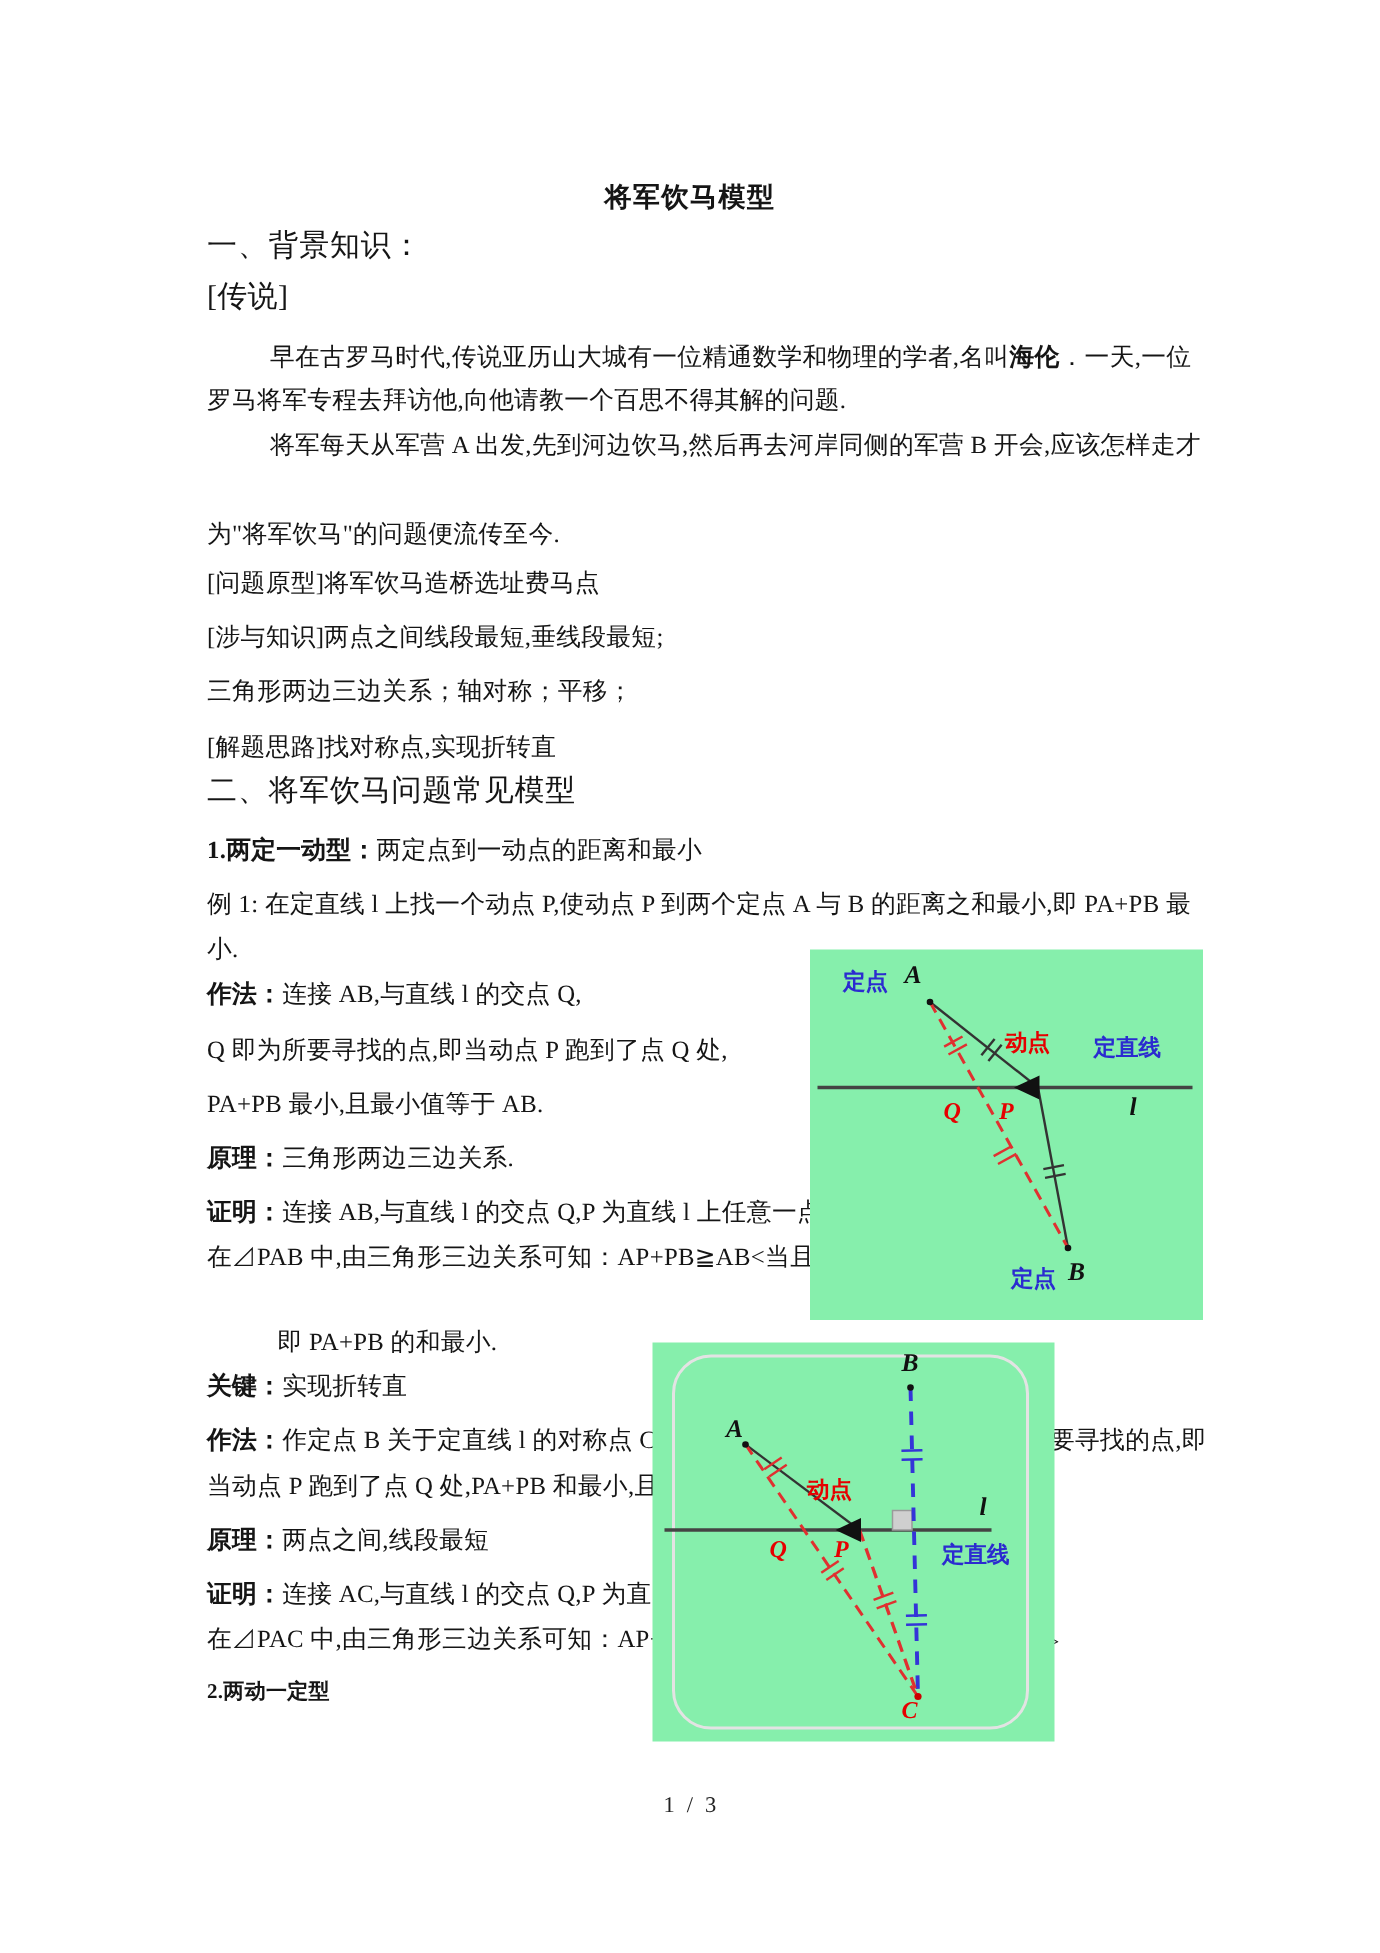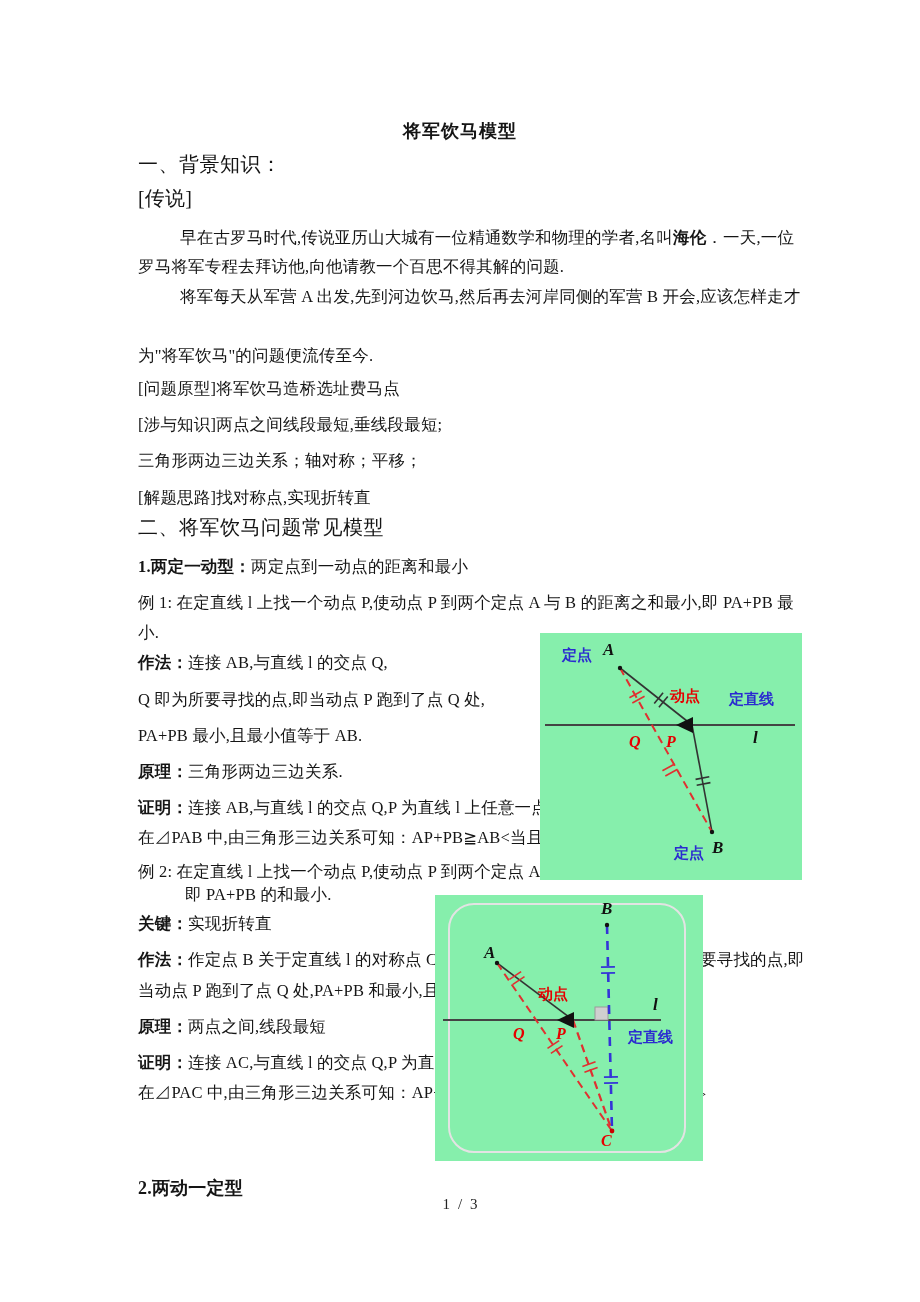--- a/index.html
+++ b/index.html
@@ -48,33 +48,32 @@
   <div class="ln" style="top:591px">例 1: 在定直线 l 上找一个动点 P,使动点 P 到两个定点 A 与 B 的距离之和最小,即 PA+PB 最</div>
   <div class="ln" style="top:621px">小.</div>
 
   <div class="ln" style="top:651px"><span class="b">作法：</span><span>连接 AB,与直线 l 的交点 Q,</span></div>
   <div class="ln" style="top:688px">Q 即为所要寻找的点,即当动点 P 跑到了点 Q 处,</div>
   <div class="ln" style="top:724px">PA+PB 最小,且最小值等于 AB.</div>
   <div class="ln" style="top:760px"><span class="b">原理：</span><span>三角形两边三边关系.</span></div>
   <div class="ln" style="top:796px"><span class="b">证明：</span><span>连接 AB,与直线 l 的交点 Q,P 为直线 l 上任意一点</span></div>
   <div class="ln" style="top:826px">在⊿PAB 中,由三角形三边关系可知：AP+PB≧AB&lt;当且仅</div>
 
-  <div class="ln" style="top:860px">例 2: 在定直线 l 上找一个动点 P,使动点 P 到两个定点 A</div>
   <div class="ln" style="top:883px;left:185px">即 PA+PB 的和最小.</div>
 
   <div class="ln" style="top:912px"><span class="b">关键：</span><span>实现折转直</span></div>
   <div class="ln" style="top:948px"><span class="b">作法：</span><span>作定点 B 关于定直线 l 的对称点 C,</span></div>
   <div class="ln" style="top:948px;left:700px">要寻找的点,即</div>
   <div class="ln" style="top:979px">当动点 P 跑到了点 Q 处,PA+PB 和最小,且</div>
   <div class="ln" style="top:1015px"><span class="b">原理：</span><span>两点之间,线段最短</span></div>
   <div class="ln" style="top:1051px"><span class="b">证明：</span><span>连接 AC,与直线 l 的交点 Q,P 为直</span></div>
   <div class="ln" style="top:1081px">在⊿PAC 中,由三角形三边关系可知：AP+</div>
   <div class="ln" style="top:1083px;left:697px">&gt;</div>
 
-  <div class="ln b" style="top:1177px;font-size:18px">2.两动一定型</div>
+  <div class="ln b" style="top:1117px;font-size:14px">2.两动一定型</div>
 
   <div class="fig" style="left:540px;top:633px;width:262px;height:247px">
     <svg width="262" height="247" viewBox="0 0 262 247">
       <line x1="5" y1="92" x2="255" y2="92" stroke="#444444" stroke-width="2.2"></line>
       <line x1="80" y1="35" x2="152" y2="92" stroke="#333333" stroke-width="1.6"></line>
       <line x1="152" y1="92" x2="172" y2="199" stroke="#333333" stroke-width="1.6"></line>
       <line x1="80" y1="35" x2="172" y2="199" stroke="#e03030" stroke-width="2" stroke-dasharray="8,5"></line>
       <polygon points="136,92 153,84 153,100" fill="#111111"></polygon>
       <g transform="translate(97,64) rotate(61)" stroke="#e03030" stroke-width="1.6">
           <line x1="-3" y1="-7" x2="-3" y2="7"></line>

